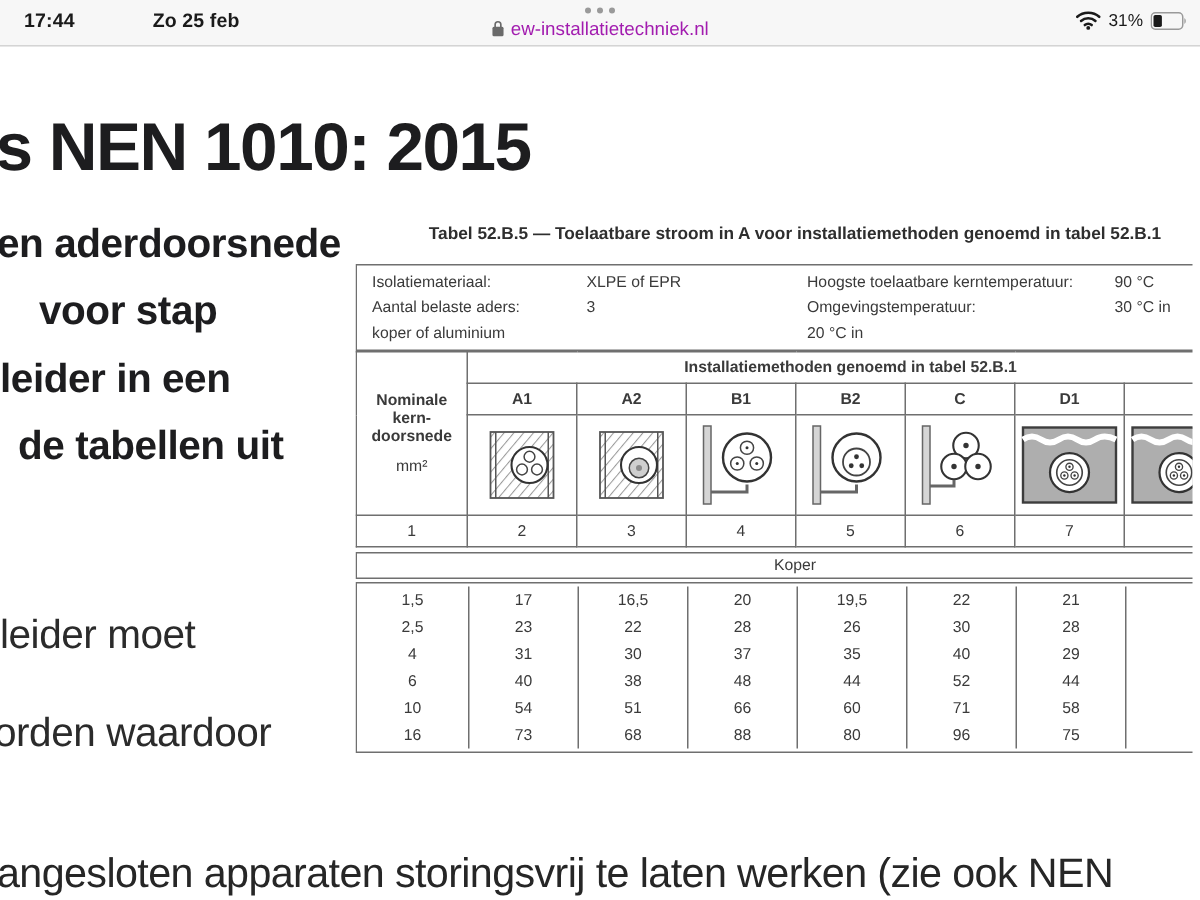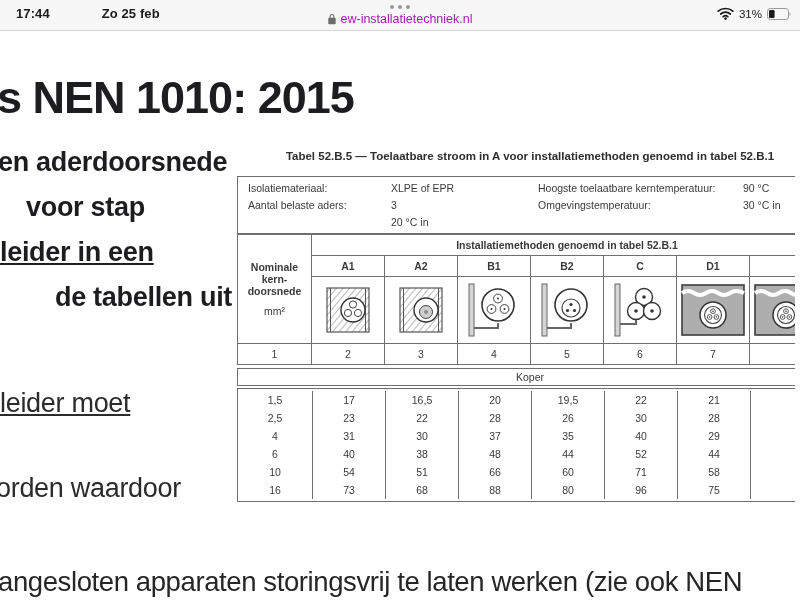--- a/index.html
+++ b/index.html
@@ -95,23 +95,23 @@
         <path d="M22.6 4 a2.6 2.6 0 0 1 0 4 z" fill="#9a9a9a"></path>
       </svg>
     </div>
   </div>
 
   <div class="abs heading" style="left:-3px; top:72px;">s NEN 1010: 2015</div>
 
   <div id="leftLines">
       <div class="abs lline-b" style="left: -2px; top: 147px;">en aderdoorsnede</div>
       <div class="abs lline-b" style="left: 26px; top: 192px;">voor stap</div>
-      <div class="abs lline-b" style="left: 0px; top: 237px; text-decoration: underline;">leider in een</div>
-      <div class="abs lline-b" style="left: 12px; top: 282px; margin-left: 43px;">de tabellen uit</div>
-      <div class="abs lline-r" style="left: 0px; top: 388px; text-decoration: underline;">leider moet</div>
+      <div class="abs lline-b" style="left: 0px; top: 237px;">leider in een</div>
+      <div class="abs lline-b" style="left: 12px; top: 282px;">de tabellen uit</div>
+      <div class="abs lline-r" style="left: 0px; top: 408px;">leider moet</div>
       <div class="abs lline-r" style="left: -4px; top: 473px;">orden waardoor</div>
     </div>
 
   <div class="abs bottom-line" style="left:-2px; top:566px;">angesloten apparaten storingsvrij te laten werken (zie ook NEN</div>
 
   <div class="tbl-wrap">
     <div class="tbl-inner">
       <div class="tbl-title">Tabel 52.B.5 — Toelaatbare stroom in A voor installatiemethoden genoemd in tabel 52.B.1</div>
 
       <div class="info-box" id="infoBox">
@@ -121,20 +121,21 @@
             <span>Hoogste toelaatbare kerntemperatuur:</span>
             <span>90 °C</span>
           </div>
           <div class="info-row">
             <span>Aantal belaste aders:</span>
             <span>3</span>
             <span>Omgevingstemperatuur:</span>
             <span>30 °C in</span>
           </div>
           <div class="info-row">
+            <span>koper of aluminium</span>
             <span></span>
             <span>20 °C in</span>
           </div>
         </div>
 
       <table class="hdr">
         <colgroup>
             <col style="width:74px">
             <col style="width:73px">
             <col style="width:73px">

